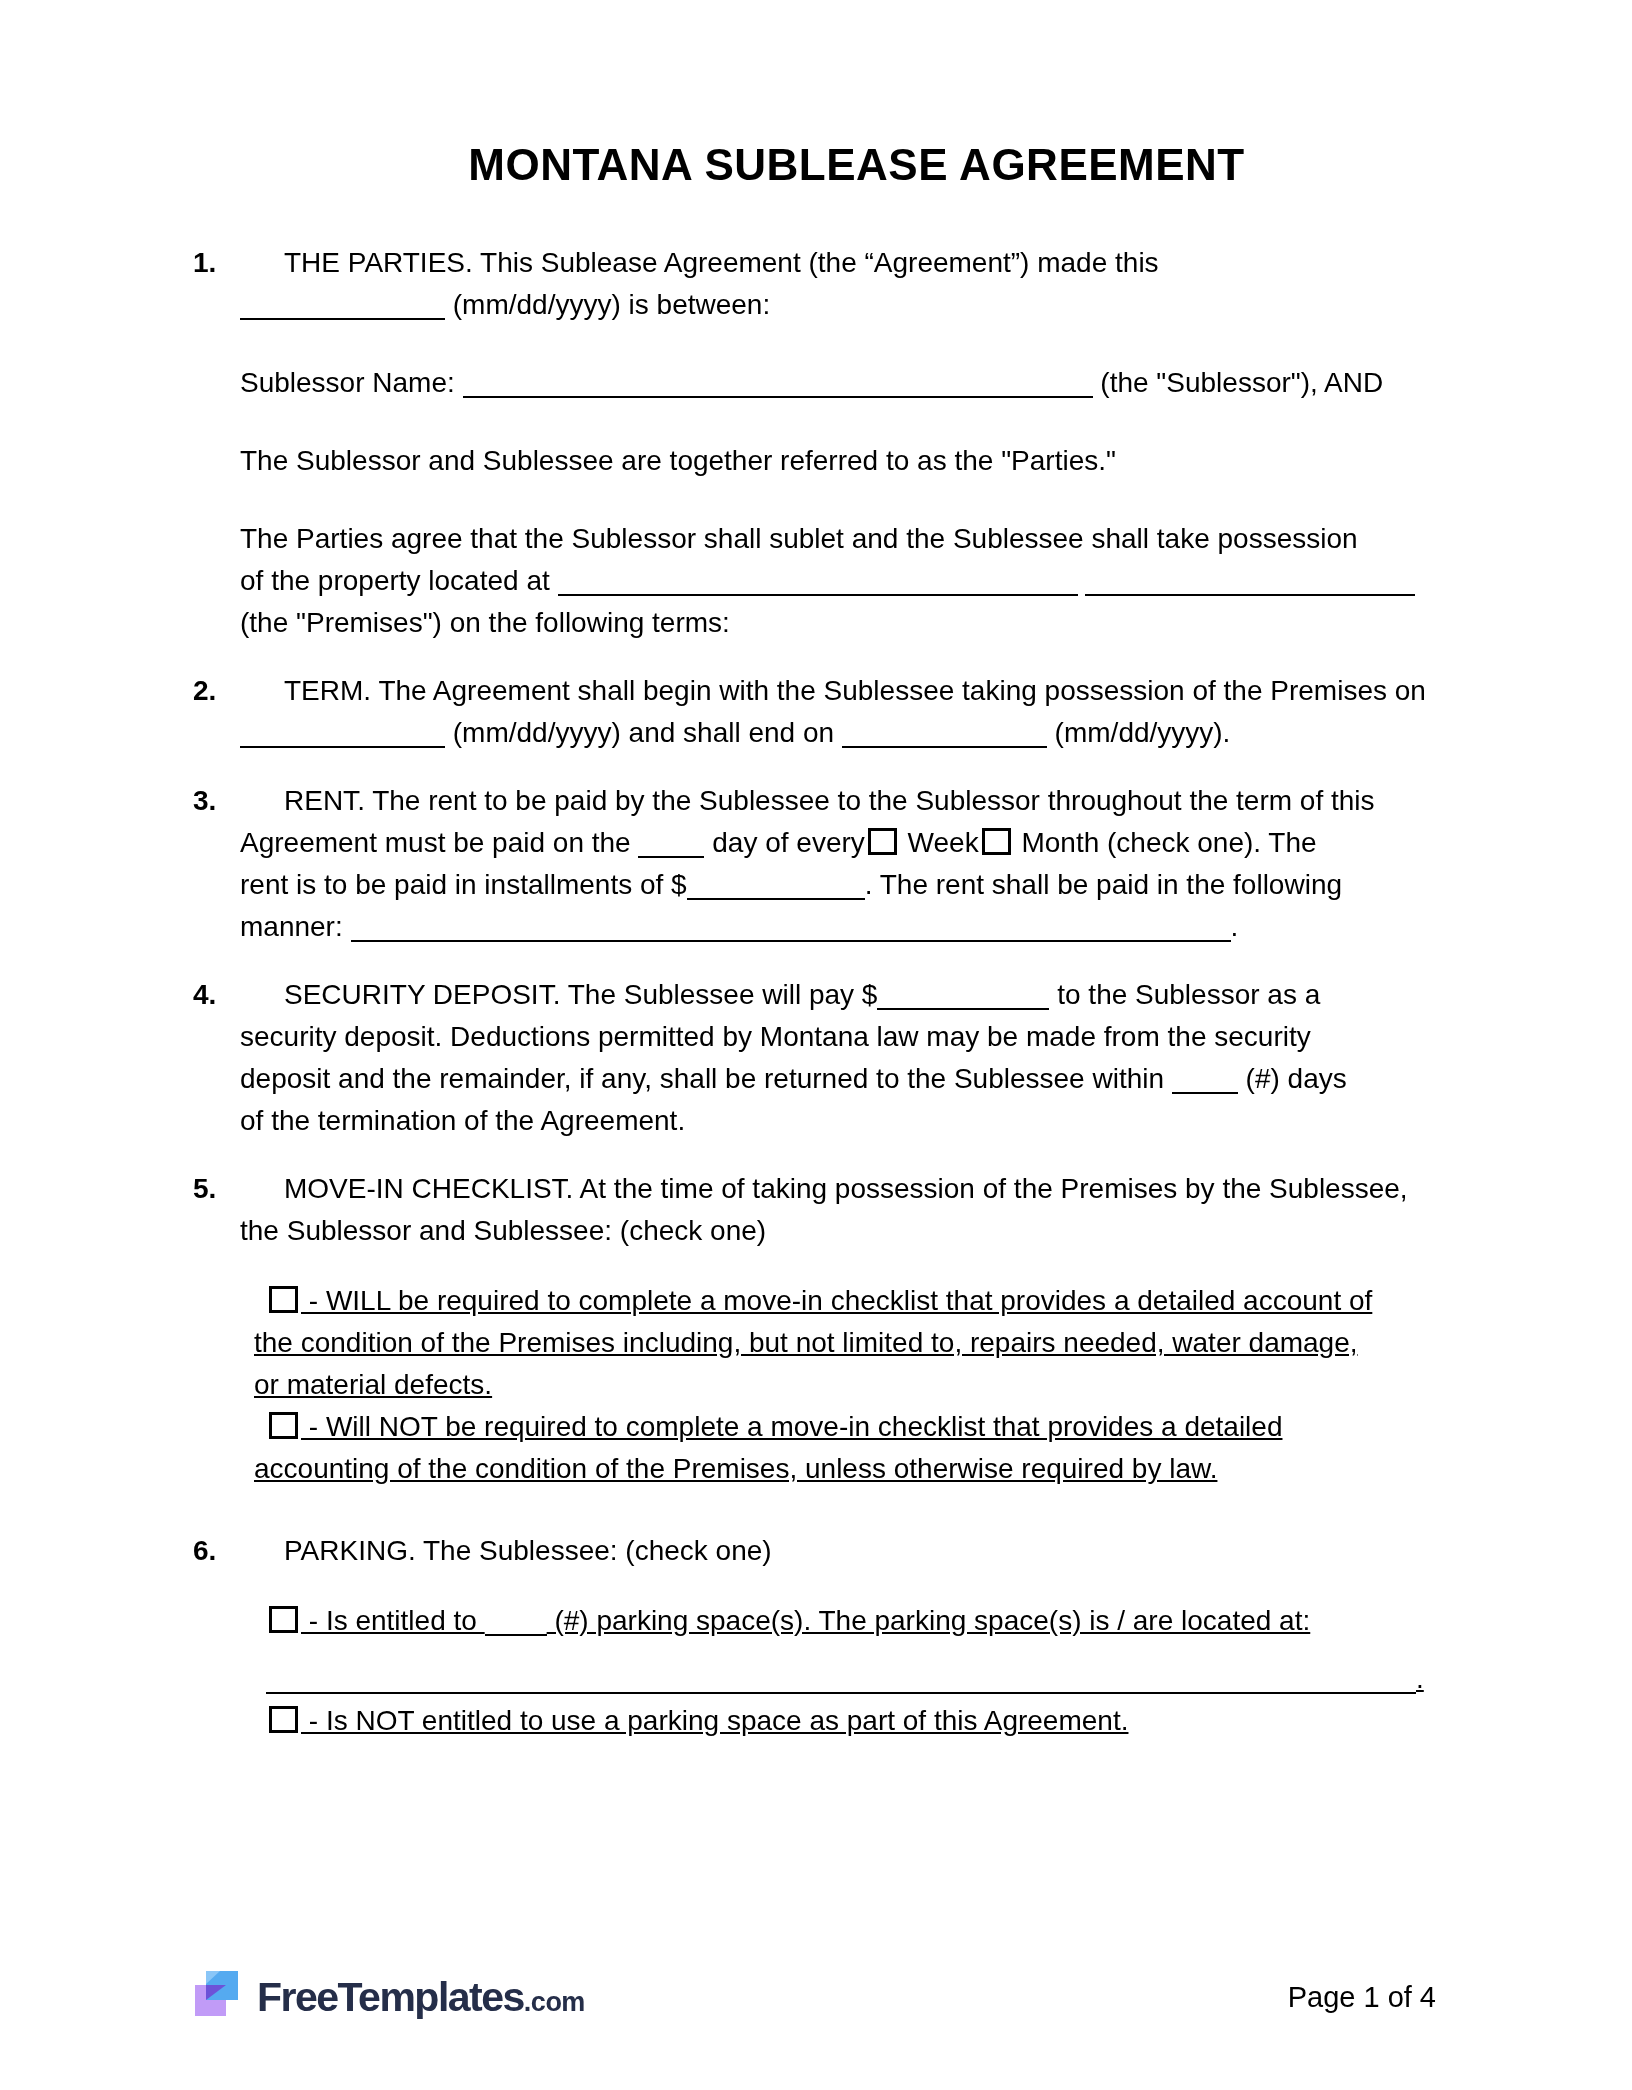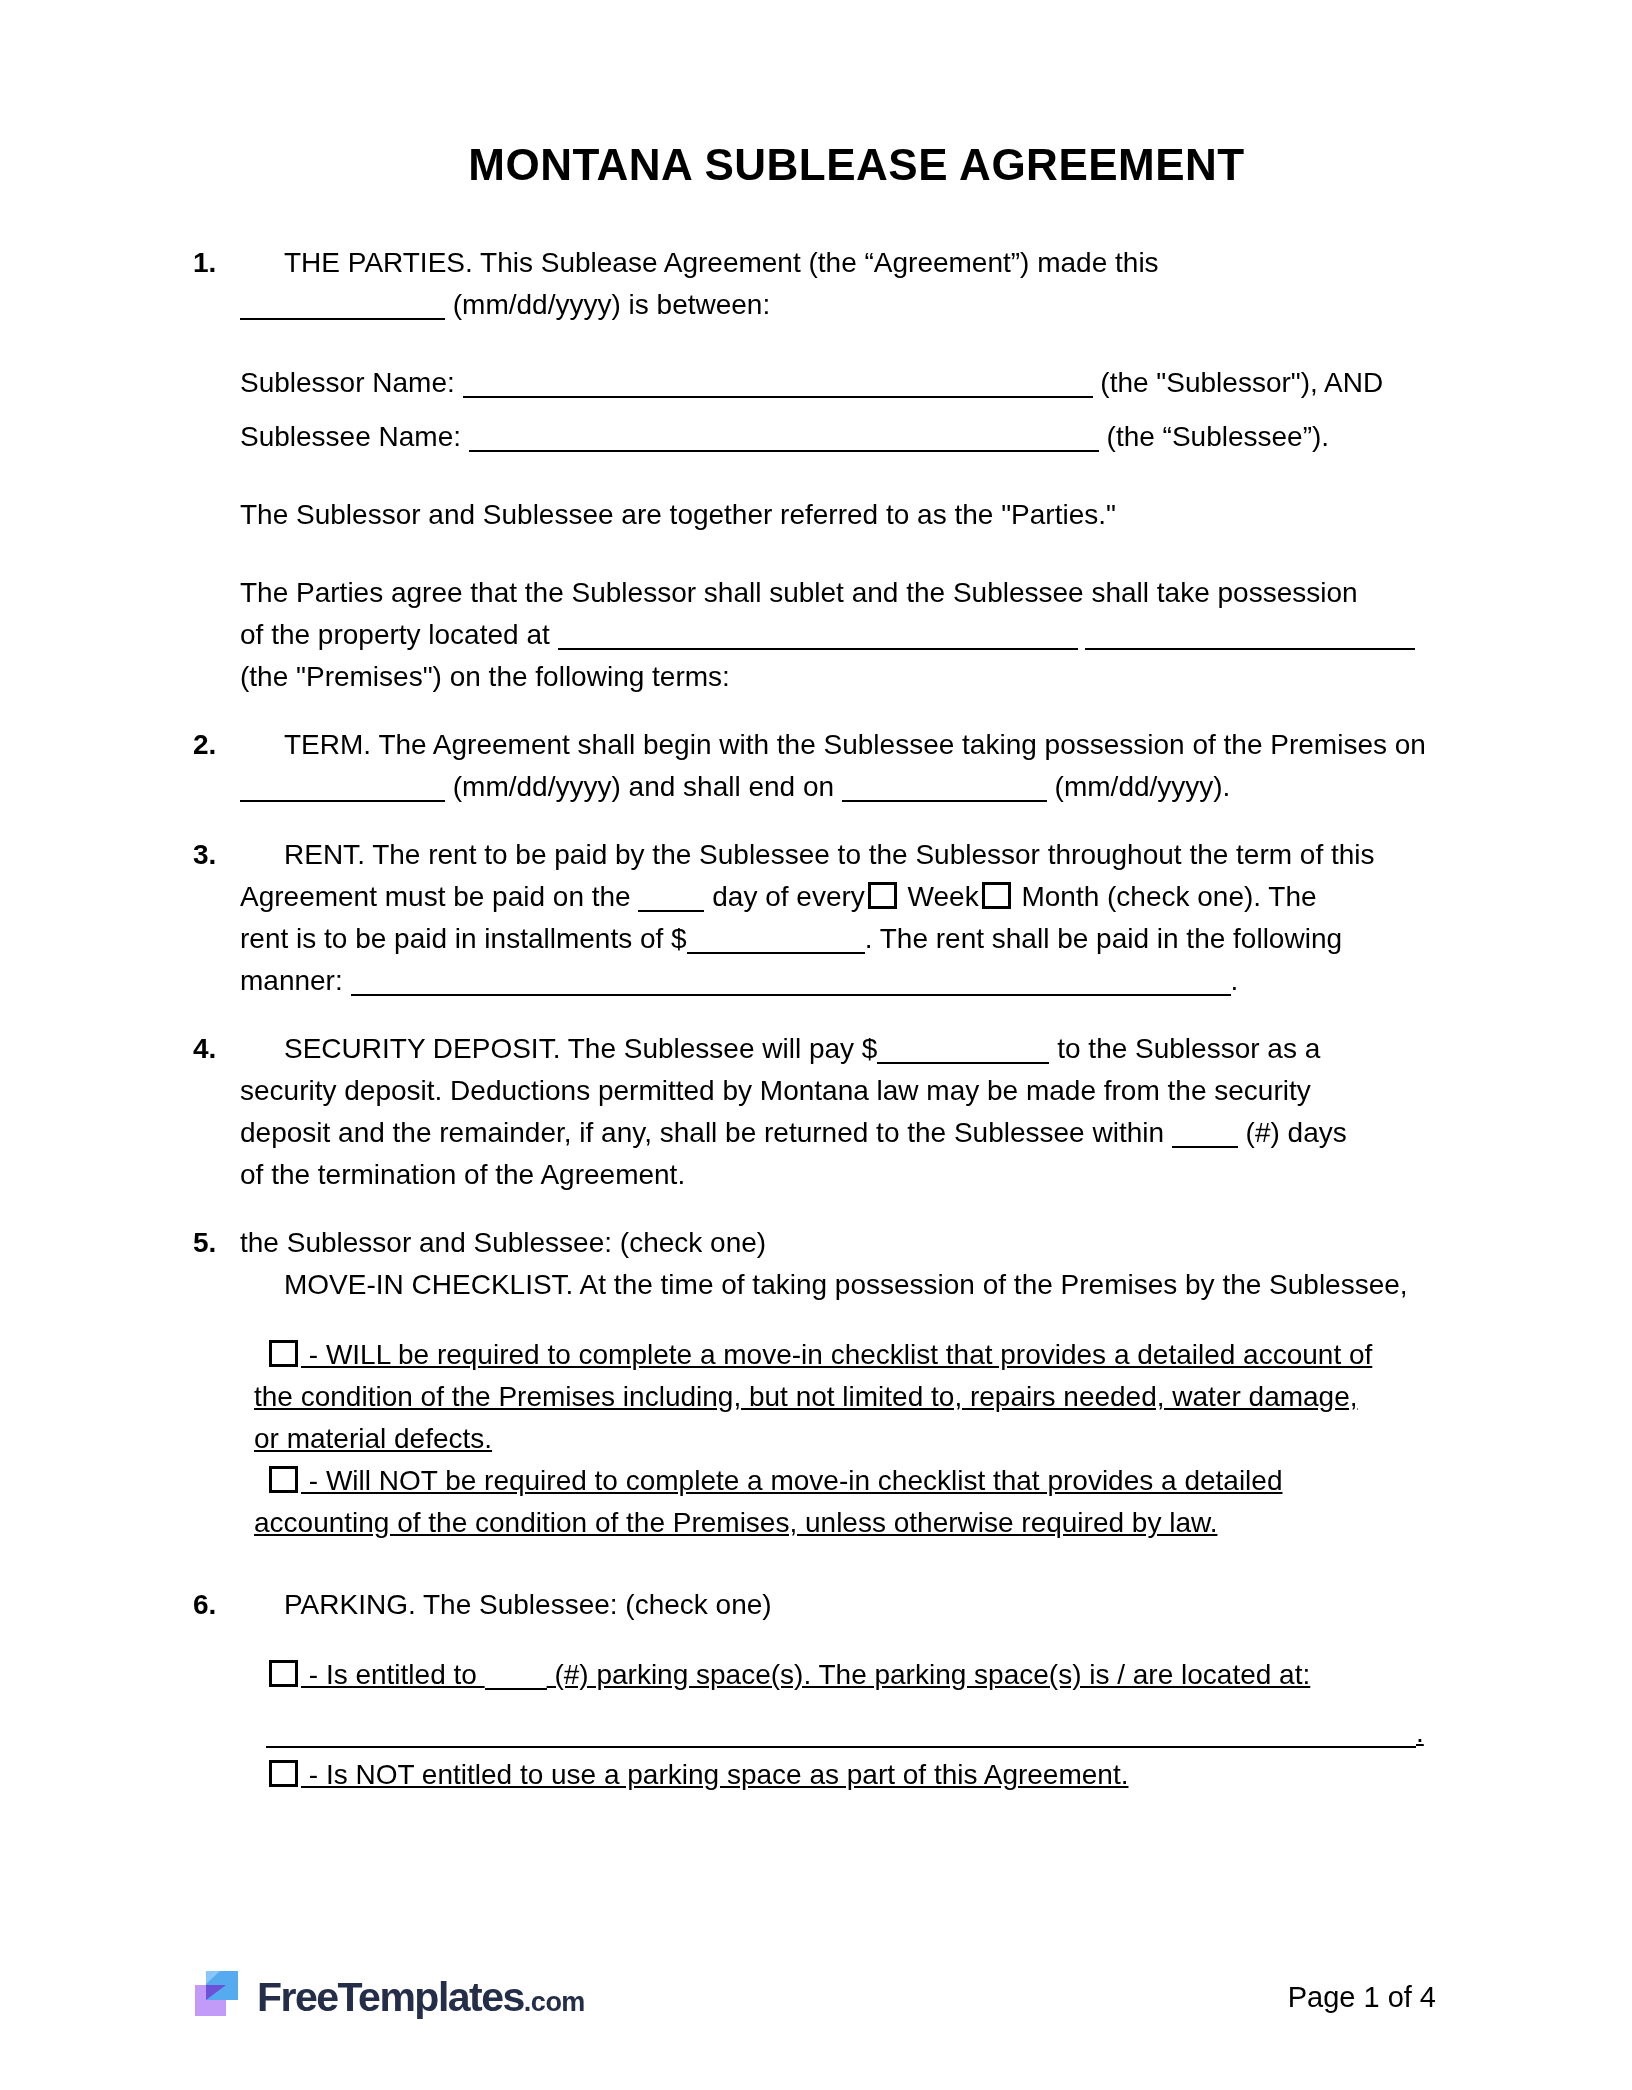--- a/index.html
+++ b/index.html
@@ -55,23 +55,20 @@
       <div class="section">
         <div class="secnum">1.</div>
         <div class="seccontent">
           <div class="para gap-none">
             <div class="line"><span class="bold">THE PARTIES</span><span>. This Sublease Agreement (the “Agreement”) made this</span></div>
             <div class="line"><span class="blank" style="width: 205px;"></span><span> (mm/dd/yyyy) is between:</span></div>
           </div>
           <div class="para gap-lg">
             <div class="line"><span>Sublessor Name: </span><span class="blank" style="width: 630px;"></span><span> (the "Sublessor"), AND</span></div>
           </div>
-          <div class="para gap-sm">
-            <div class="line"><span>Sublessee Name: </span><span class="blank" style="width: 630px;"></span><span> (the “Sublessee”).</span></div>
-          </div>
           <div class="para gap-lg">
             <div class="line"><span>The Sublessor and Sublessee are together referred to as the "Parties."</span></div>
           </div>
           <div class="para gap-lg">
             <div class="line"><span>The Parties agree that the Sublessor shall sublet and the Sublessee shall take possession</span></div>
             <div class="line"><span>of the property located at </span><span class="blank" style="width: 520px;"></span><span>&nbsp;</span><span class="blank" style="width: 330px;"></span></div>
             <div class="line"><span>(the "Premises") on the following terms:</span></div>
           </div>
         </div>
       </div>
@@ -103,22 +100,22 @@
             <div class="line"><span>security deposit. Deductions permitted by Montana law may be made from the security</span></div>
             <div class="line"><span>deposit and the remainder, if any, shall be returned to the Sublessee within </span><span class="blank" style="width: 66px;"></span><span> (#) days</span></div>
             <div class="line"><span>of the termination of the Agreement.</span></div>
           </div>
         </div>
       </div>
       <div class="section">
         <div class="secnum">5.</div>
         <div class="seccontent">
           <div class="para gap-none">
+            <div class="line"><span class="bold">MOVE-IN CHECKLIST</span><span>. At the time of taking possession of the Premises by the Sublessee,</span></div>
             <div class="line"><span>the Sublessor and Sublessee: (check one)</span></div>
-            <div class="line"><span class="bold">MOVE-IN CHECKLIST</span><span>. At the time of taking possession of the Premises by the Sublessee,</span></div>
           </div>
           <div class="para gap-cb cbp">
             <div class="line"><span class="checkbox"></span><span> - WILL be required to complete a move-in checklist that provides a detailed account of</span></div>
             <div class="line"><span>the condition of the Premises including, but not limited to, repairs needed, water damage,</span></div>
             <div class="line"><span>or material defects.</span></div>
           </div>
           <div class="para gap-none cbp">
             <div class="line"><span class="checkbox"></span><span> - Will NOT be required to complete a move-in checklist that provides a detailed</span></div>
             <div class="line"><span>accounting of the condition of the Premises, unless otherwise required by law.</span></div>
           </div>

